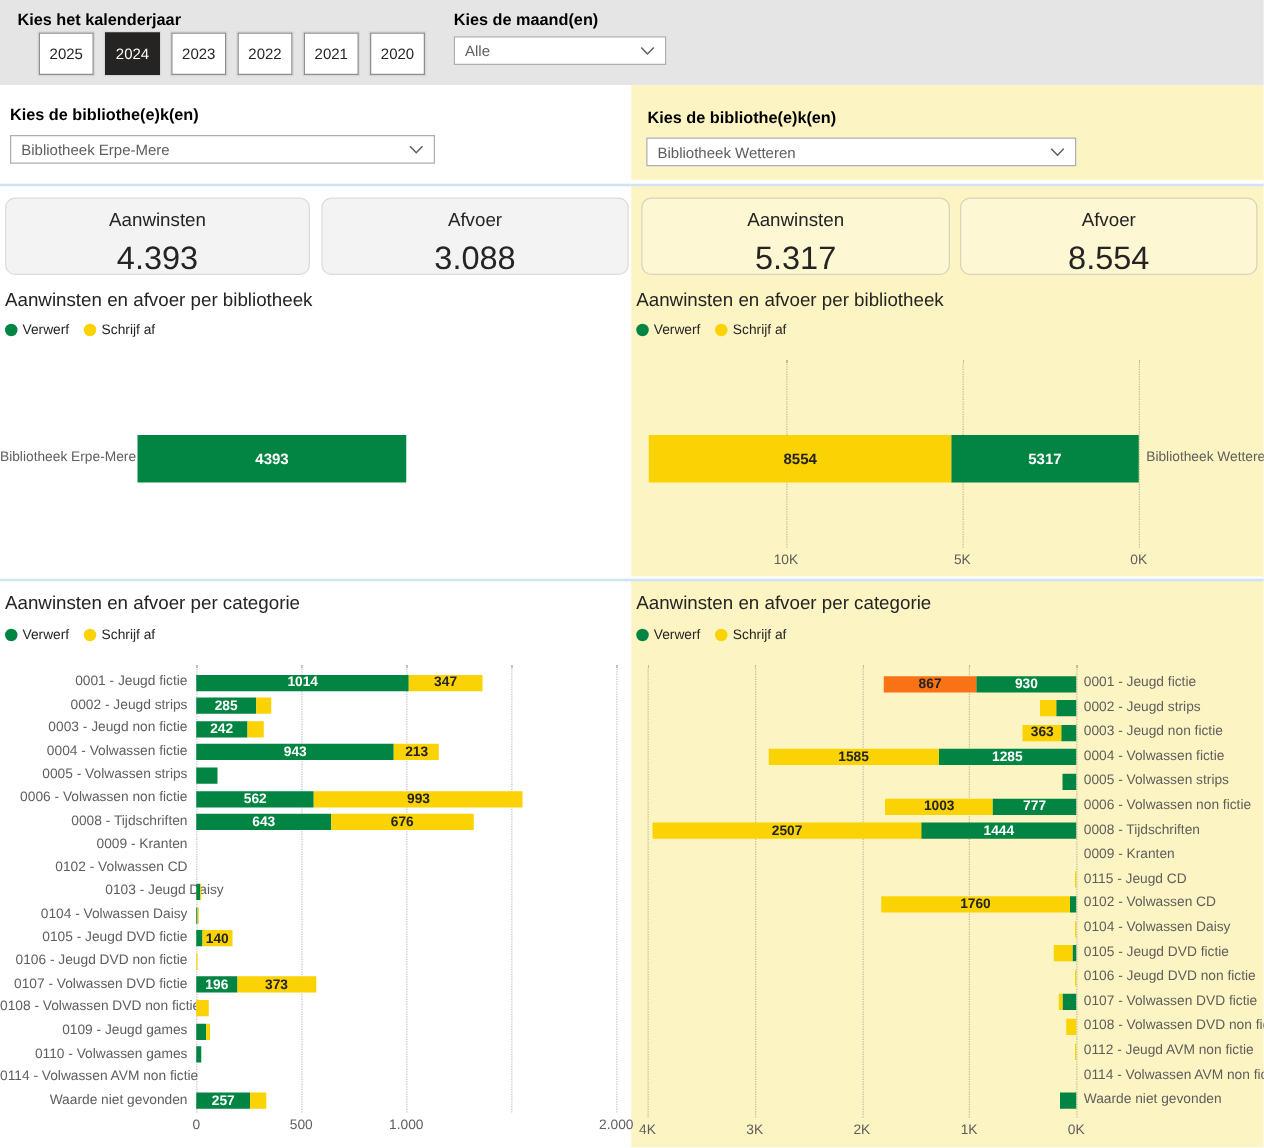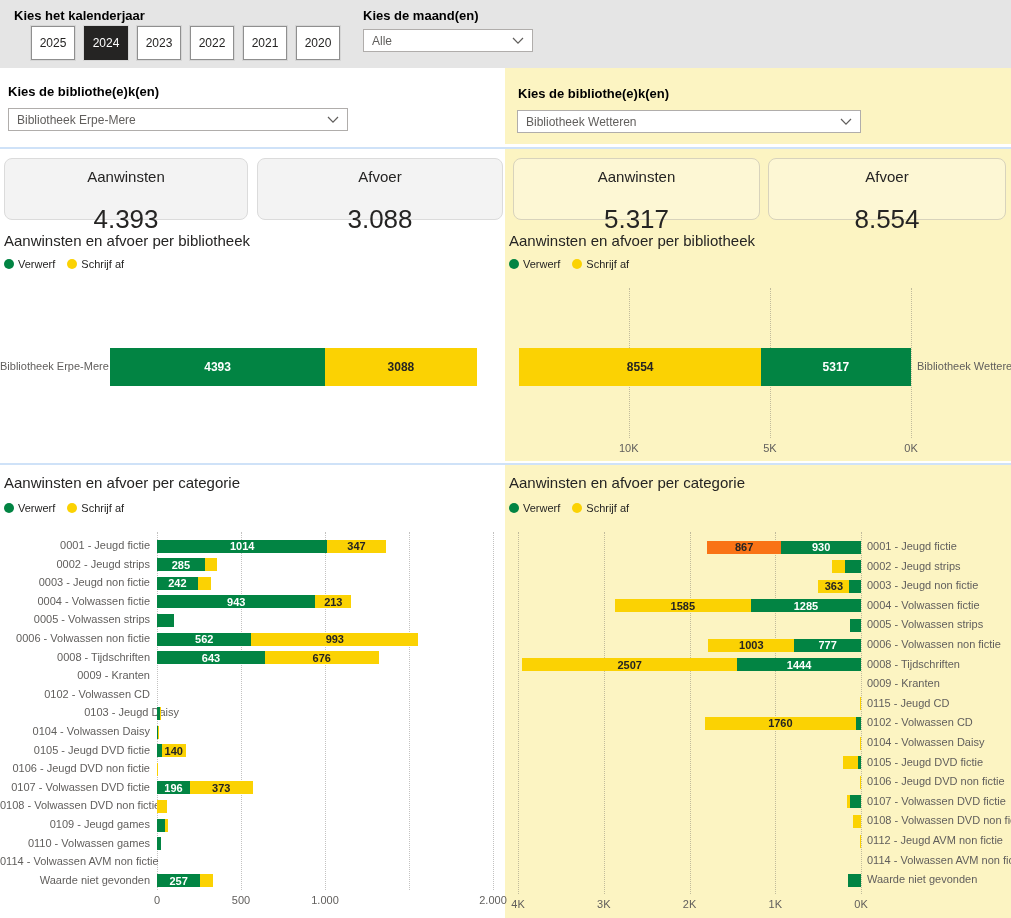--- a/index.html
+++ b/index.html
@@ -26,21 +26,21 @@
   }
   
   .panel-right-bg{left:505px;top:68px;width:506px;height:850px;background:#FCF4C2;}
   .sep-white{left:0;width:1011px;height:3px;background:#fff;}
   .sep-blue{left:0;width:1011px;height:2px;background:#CFE2F8;}
   
   .card{border-radius:8px;text-align:center;box-sizing:border-box;}
   .card-left{background:#F3F3F3;border:1px solid #DBDBDB;}
   .card-right{background:#FDF7D4;border:1px solid #D8D3BC;}
   .kpi-label{font-size:15px;color:#252423;margin-top:9px;}
-  .kpi-value{font-size:26px;color:#252423;margin-top:19px;}
+  .kpi-value{font-size:26px;color:#252423;margin-top:6px;}
   
   .chart{position:absolute;}
   .chart-title{position:absolute;left:4px;top:4px;font-size:15px;color:#252423;white-space:nowrap;}
   .legend{position:absolute;left:4px;display:flex;gap:12px;align-items:center;font-size:11px;color:#252423;}
   .legend-item{display:flex;align-items:center;}
   .legend-dot{width:10px;height:10px;border-radius:50%;display:inline-block;margin-right:4px;}
   .gridline{position:absolute;width:0;border-left:1px dotted rgba(96,94,92,0.38);}
   .tick-label{position:absolute;font-size:11px;color:#605E5C;transform:translateX(-50%);white-space:nowrap;}
   .cat-label{position:absolute;font-size:11px;color:#605E5C;white-space:nowrap;}
   .bar-seg{position:absolute;display:flex;align-items:center;justify-content:center;overflow:hidden;text-align:right;}
@@ -112,23 +112,20 @@
 <div class="chart" id="chart-lib-left" style="left:0;top:228px;width:505px;height:233px;">
   <div class="chart-title">Aanwinsten en afvoer per bibliotheek</div>
   <div class="legend" style="top:30px;">
       <span class="legend-item"><span class="legend-dot" style="background: rgb(2, 132, 67);"></span>Verwerf</span>
       <span class="legend-item"><span class="legend-dot" style="background: rgb(251, 210, 3);"></span>Schrijf af</span>
     </div>
   <div class="plot abs" style="left:0;top:0;width:100%;height:100%;">
       <div class="cat-label" style="top: 132px; left: 0px; width: 103px; text-align: right;">Bibliotheek Erpe-Mere</div>
       <div class="bar-seg" style="left: 110px; top: 120px; width: 215.257px; height: 38px; background: rgb(2, 132, 67);">
         <span class="bar-val" style="font-size: 12px; color: rgb(255, 255, 255);">4393</span>
-      </div>
-      <div class="bar-seg" style="left: 325.257px; top: 120px; width: 151.312px; height: 38px; background: rgb(251, 210, 3);">
-        <span class="bar-val" style="font-size: 12px; color: rgb(37, 36, 35);">3088</span>
       </div>
     </div>
 </div>
 
 <div class="chart" id="chart-lib-right" style="left:505px;top:228px;width:506px;height:233px;">
   <div class="chart-title">Aanwinsten en afvoer per bibliotheek</div>
   <div class="legend" style="top:30px;">
       <span class="legend-item"><span class="legend-dot" style="background: rgb(2, 132, 67);"></span>Verwerf</span>
       <span class="legend-item"><span class="legend-dot" style="background: rgb(251, 210, 3);"></span>Schrijf af</span>
     </div>

